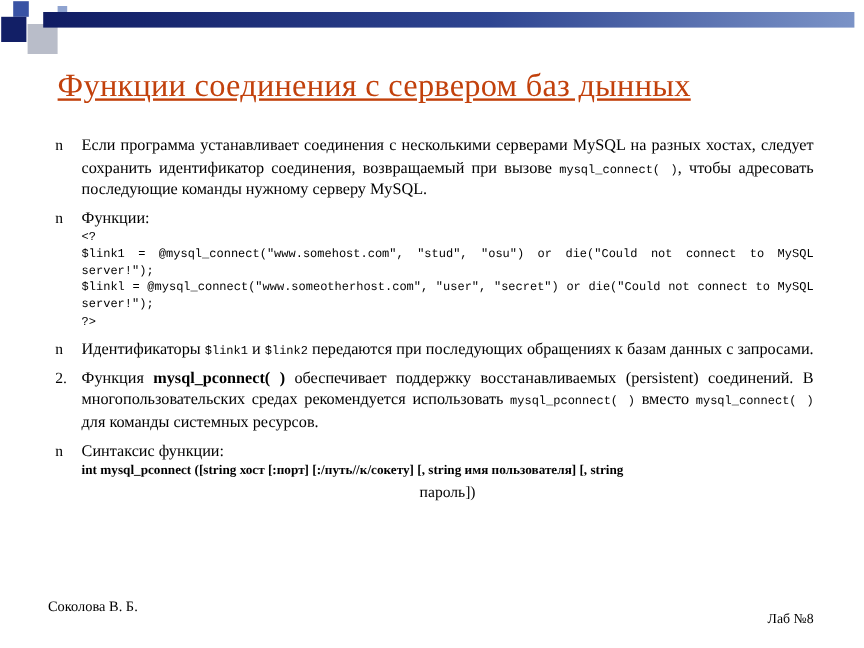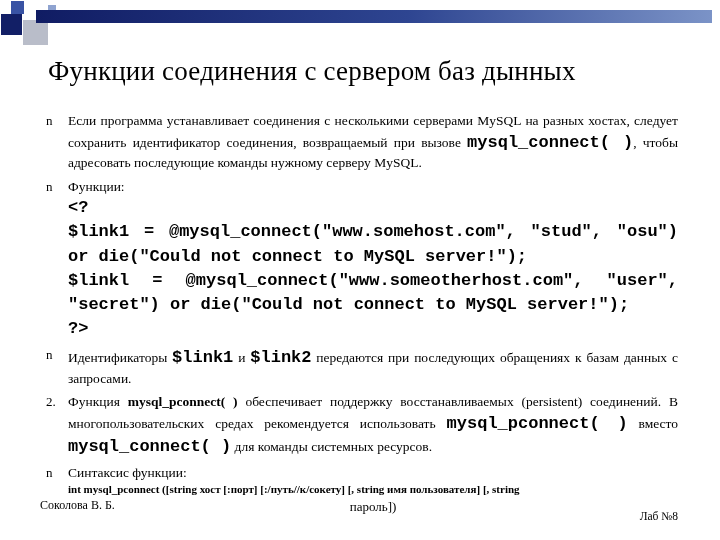--- a/index.html
+++ b/index.html
@@ -20,41 +20,41 @@
   .sq { position: absolute; }
   .sq-blue  { left: 11px; top: 1px;  width: 13px; height: 13px; background: #3953a4; }
   .sq-navy  { left: 1px;  top: 14px; width: 21px; height: 21px; background: #121f66; }
   .sq-gray  { left: 23px; top: 20px; width: 25px; height: 25px; background: #b9bdc9; }
   .sq-tiny  { left: 48px; top: 5px;  width: 8px;  height: 8px;  background: #8fa3d0; }
 
   .title {
     margin: 0;
     position: absolute; top: 56px; left: 48px; right: 30px;
     font-size: 27px; font-weight: normal;
-    color: #000000;
+    color: #c2410c;
     letter-spacing: 0.2px;
+    text-decoration: underline;
   }
 
   .content {
     position: absolute; top: 112px; left: 46px; right: 42px;
   }
   .row { display: flex; margin-bottom: 5px; }
   .marker {
     flex: none; width: 22px;
     font-size: 13px; line-height: 1.4;
   }
   .btext {
     flex: 1;
     font-size: 13.5px; line-height: 1.38;
     text-align: justify;
   }
   .code, .codeline {
     font-family: "Liberation Mono", "DejaVu Sans Mono", monospace;
-    font-size: 17px;
-    font-weight: bold;
+    font-size: 10px;
   }
   .codeline { text-align: justify; line-height: 1.42; }
   .b { font-weight: bold; }
   .syntax1 {
     font-weight: bold; font-size: 11px; white-space: nowrap; line-height: 1.4;
   }
   .syntax2 {
     font-weight: normal; font-size: 13px; text-align: center; line-height: 1.4;
   }
   .footer-left {

